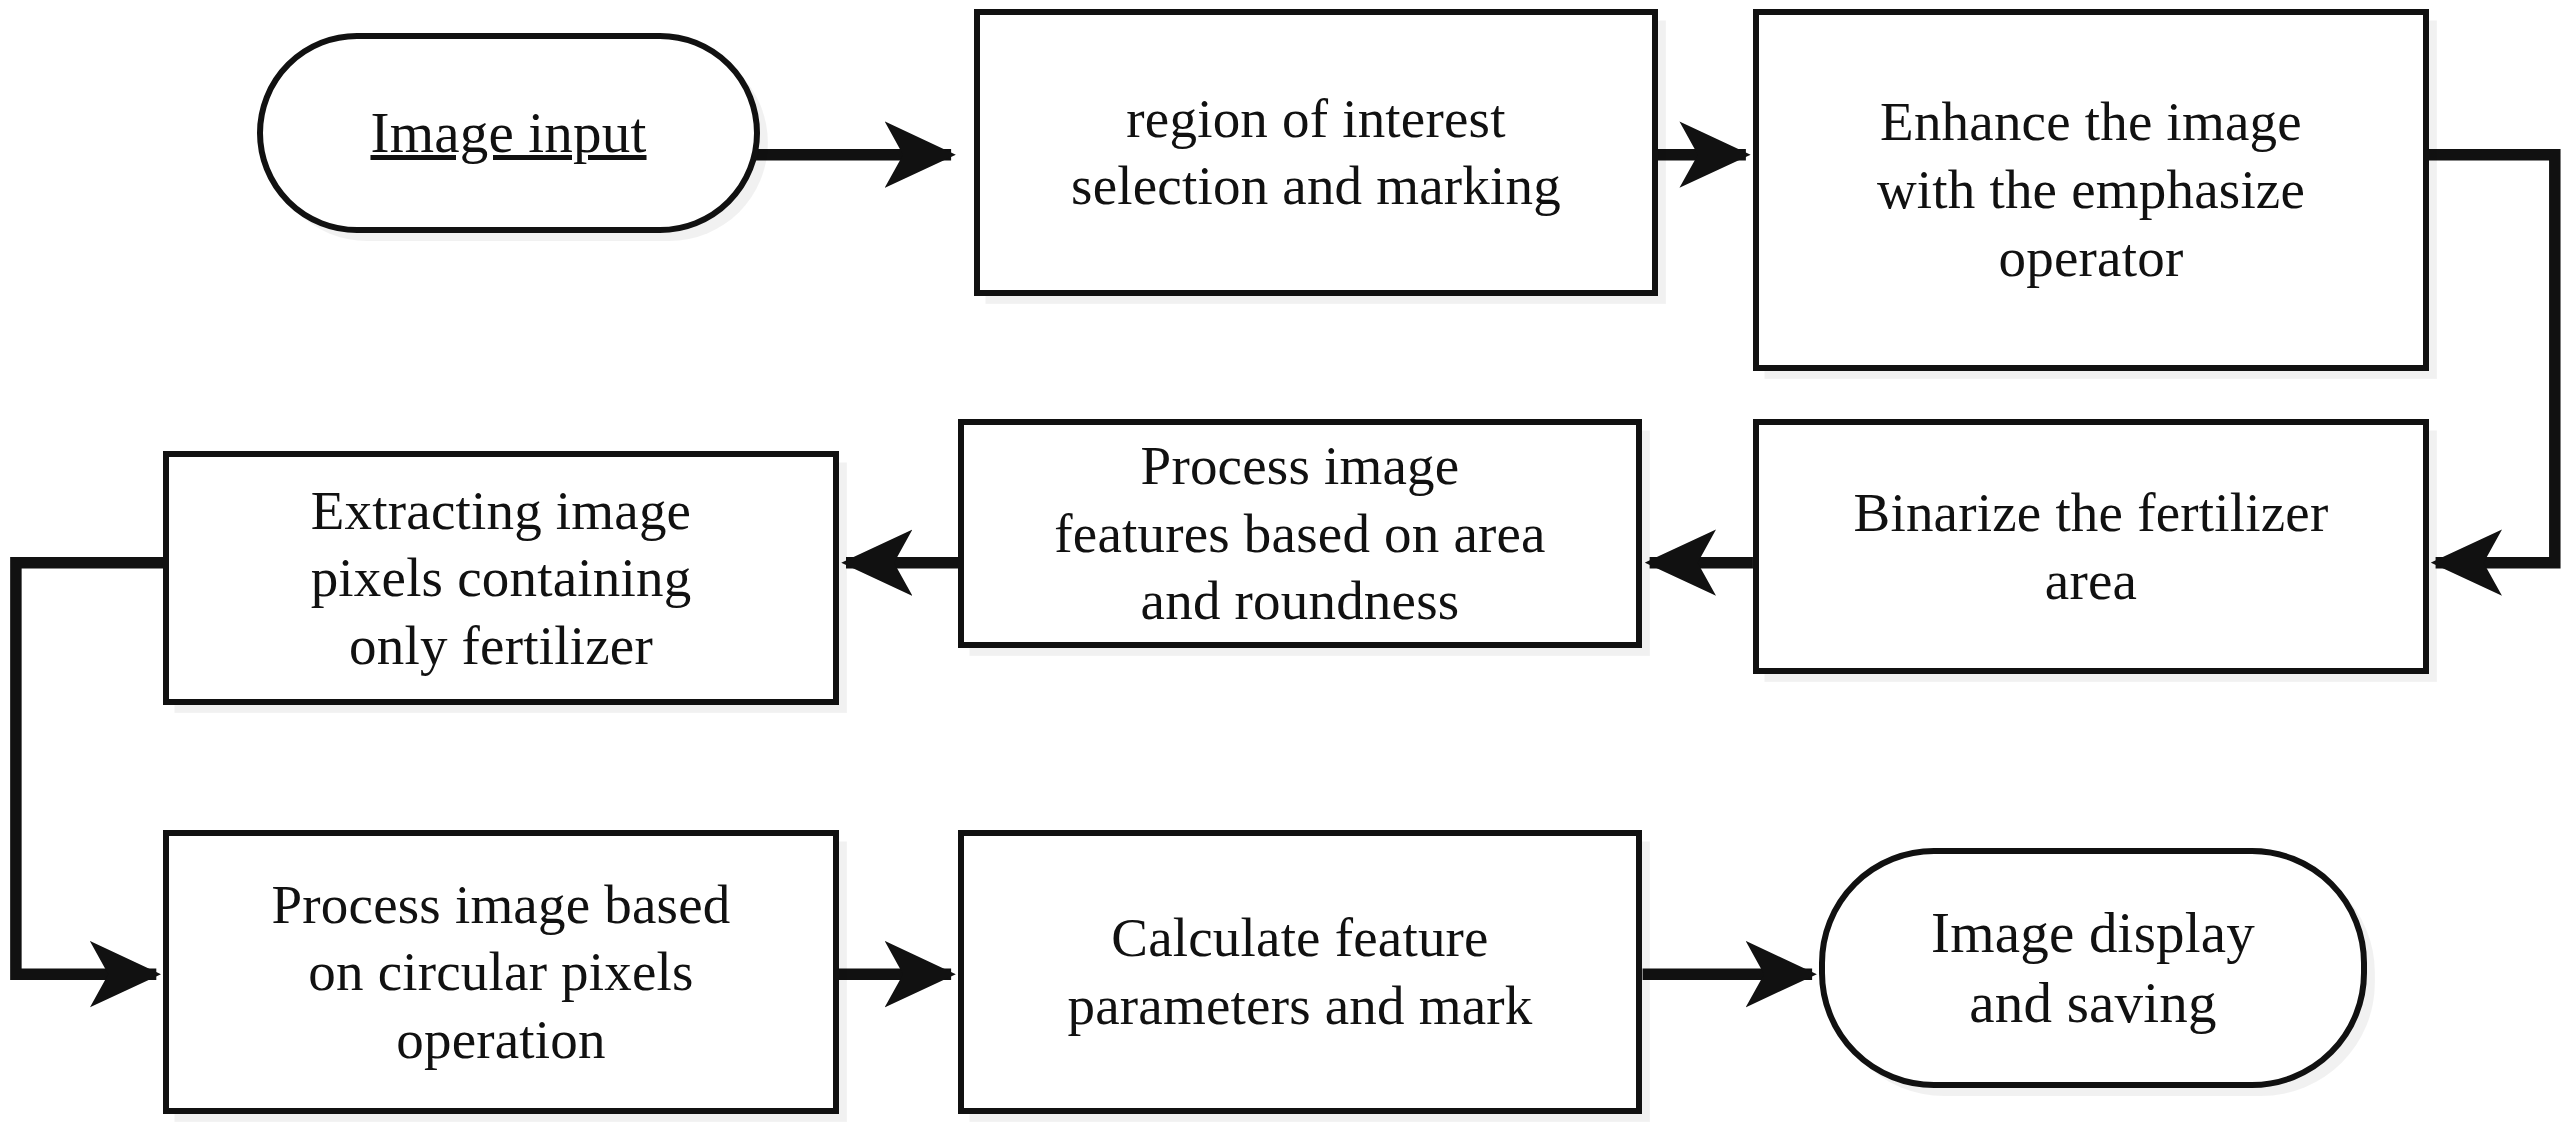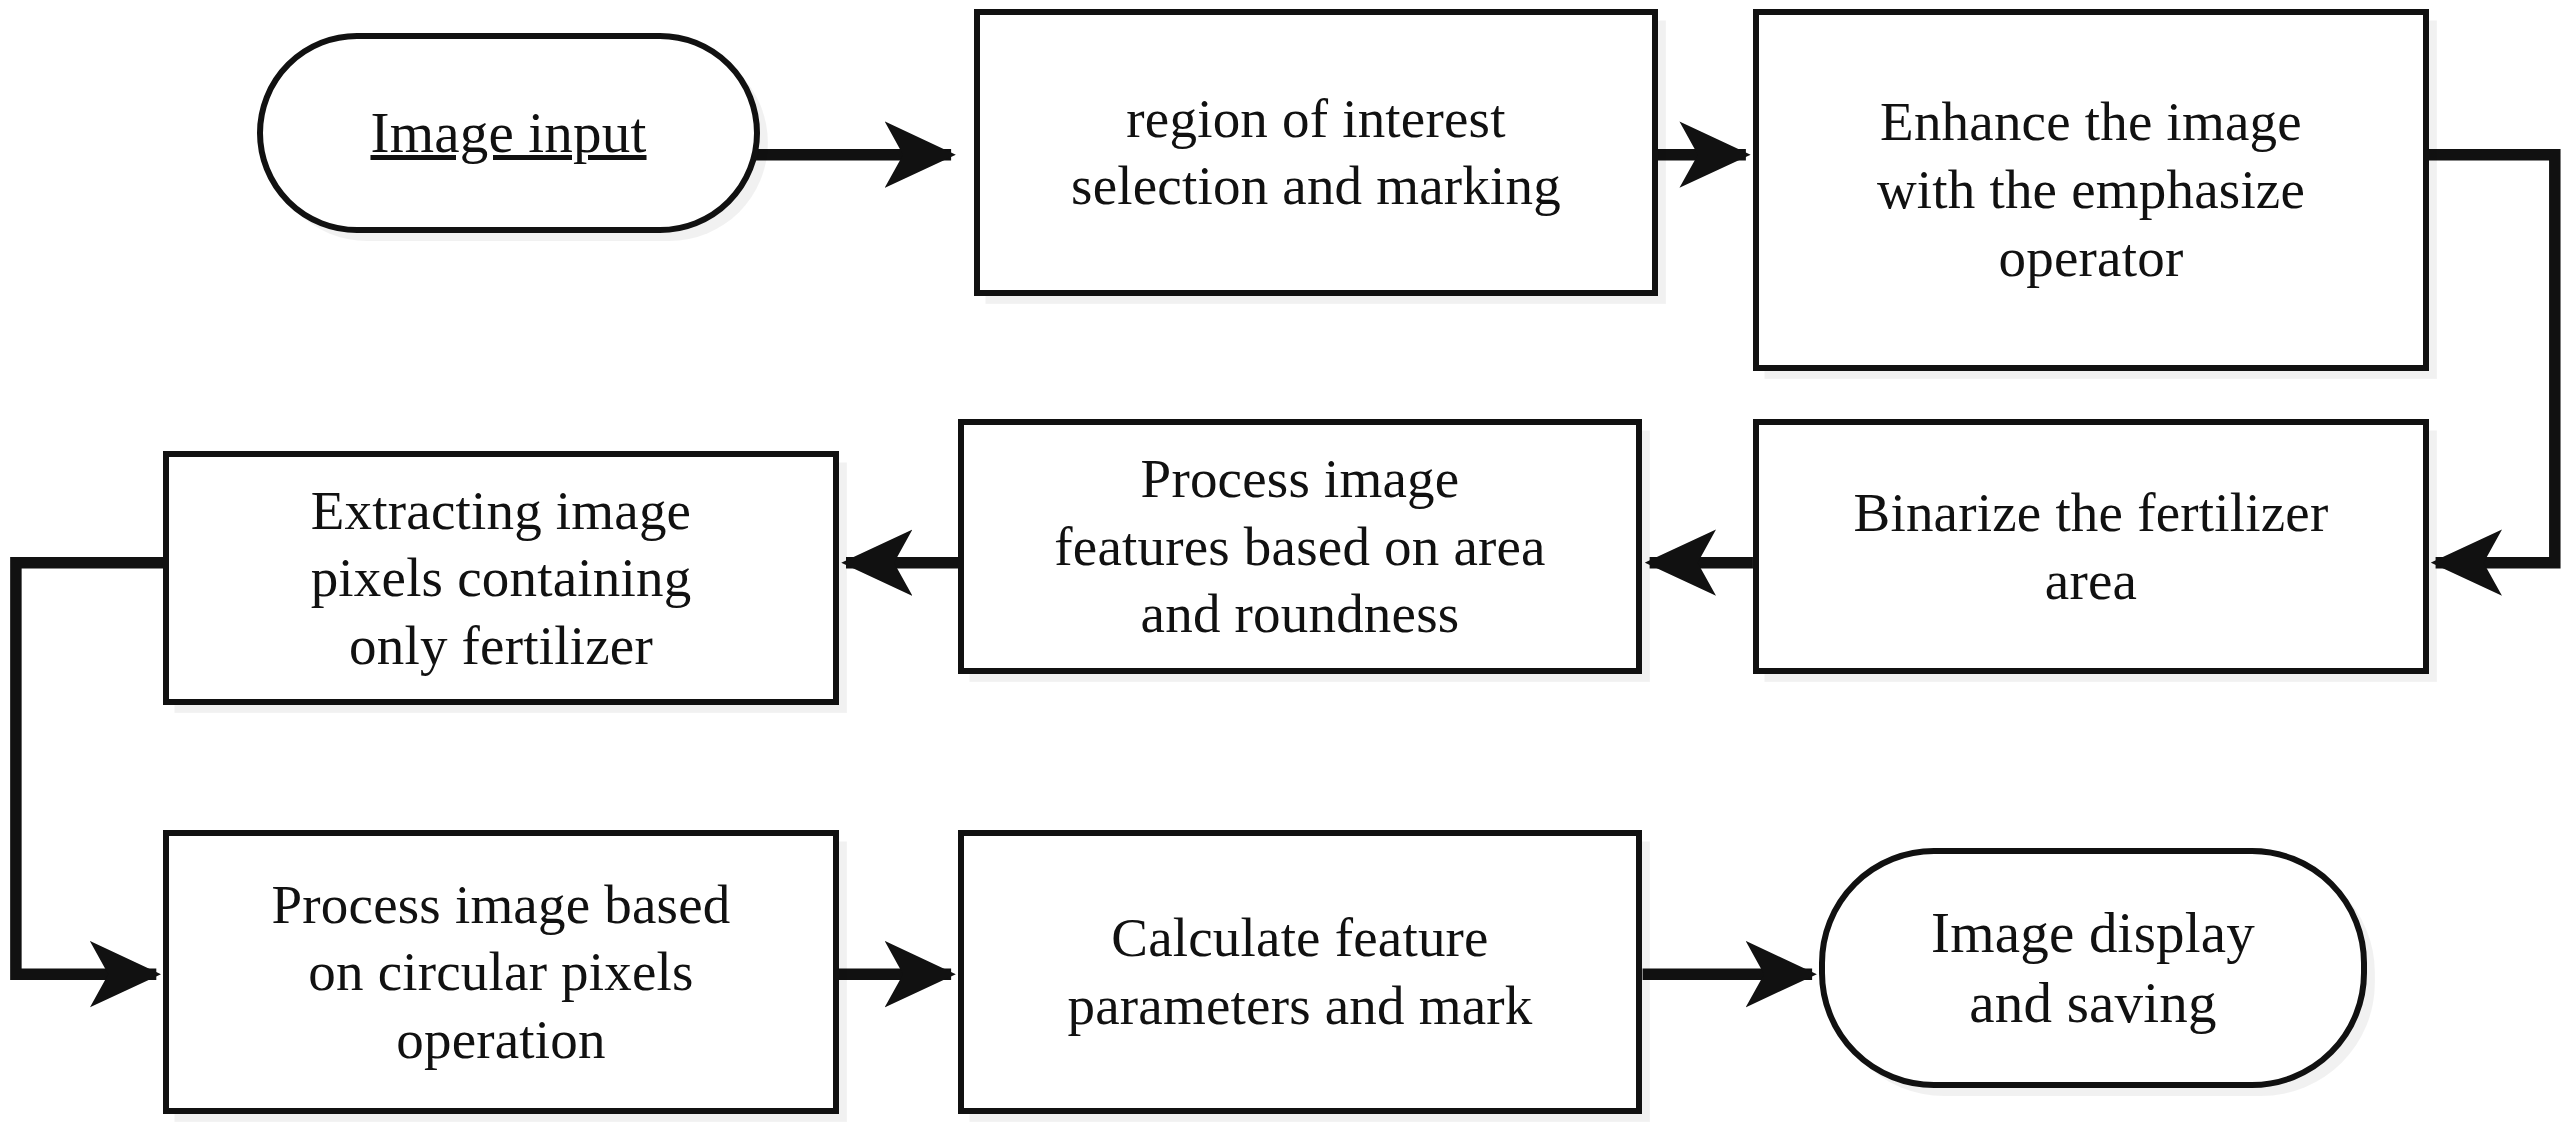--- a/index.html
+++ b/index.html
@@ -97,21 +97,21 @@
 with the emphasize
 operator</span>
   </div>
 
   <div class="node process" style="left:163px; top:419px; width:676px; height:254px;margin-top:32px;">
     <span class="node-label">Extracting image
 pixels containing
 only fertilizer</span>
   </div>
 
-  <div class="node process" style="left:958px; top:419px; width:684px; height:255px;">
+  <div class="node process" style="left:958px; top:419px; width:684px; height:229px;">
     <span class="node-label">Process image
 features based on area
 and roundness</span>
   </div>
 
   <div class="node process" style="left:1753px; top:419px; width:676px; height:255px;">
     <span class="node-label">Binarize the fertilizer
 area</span>
   </div>
 

